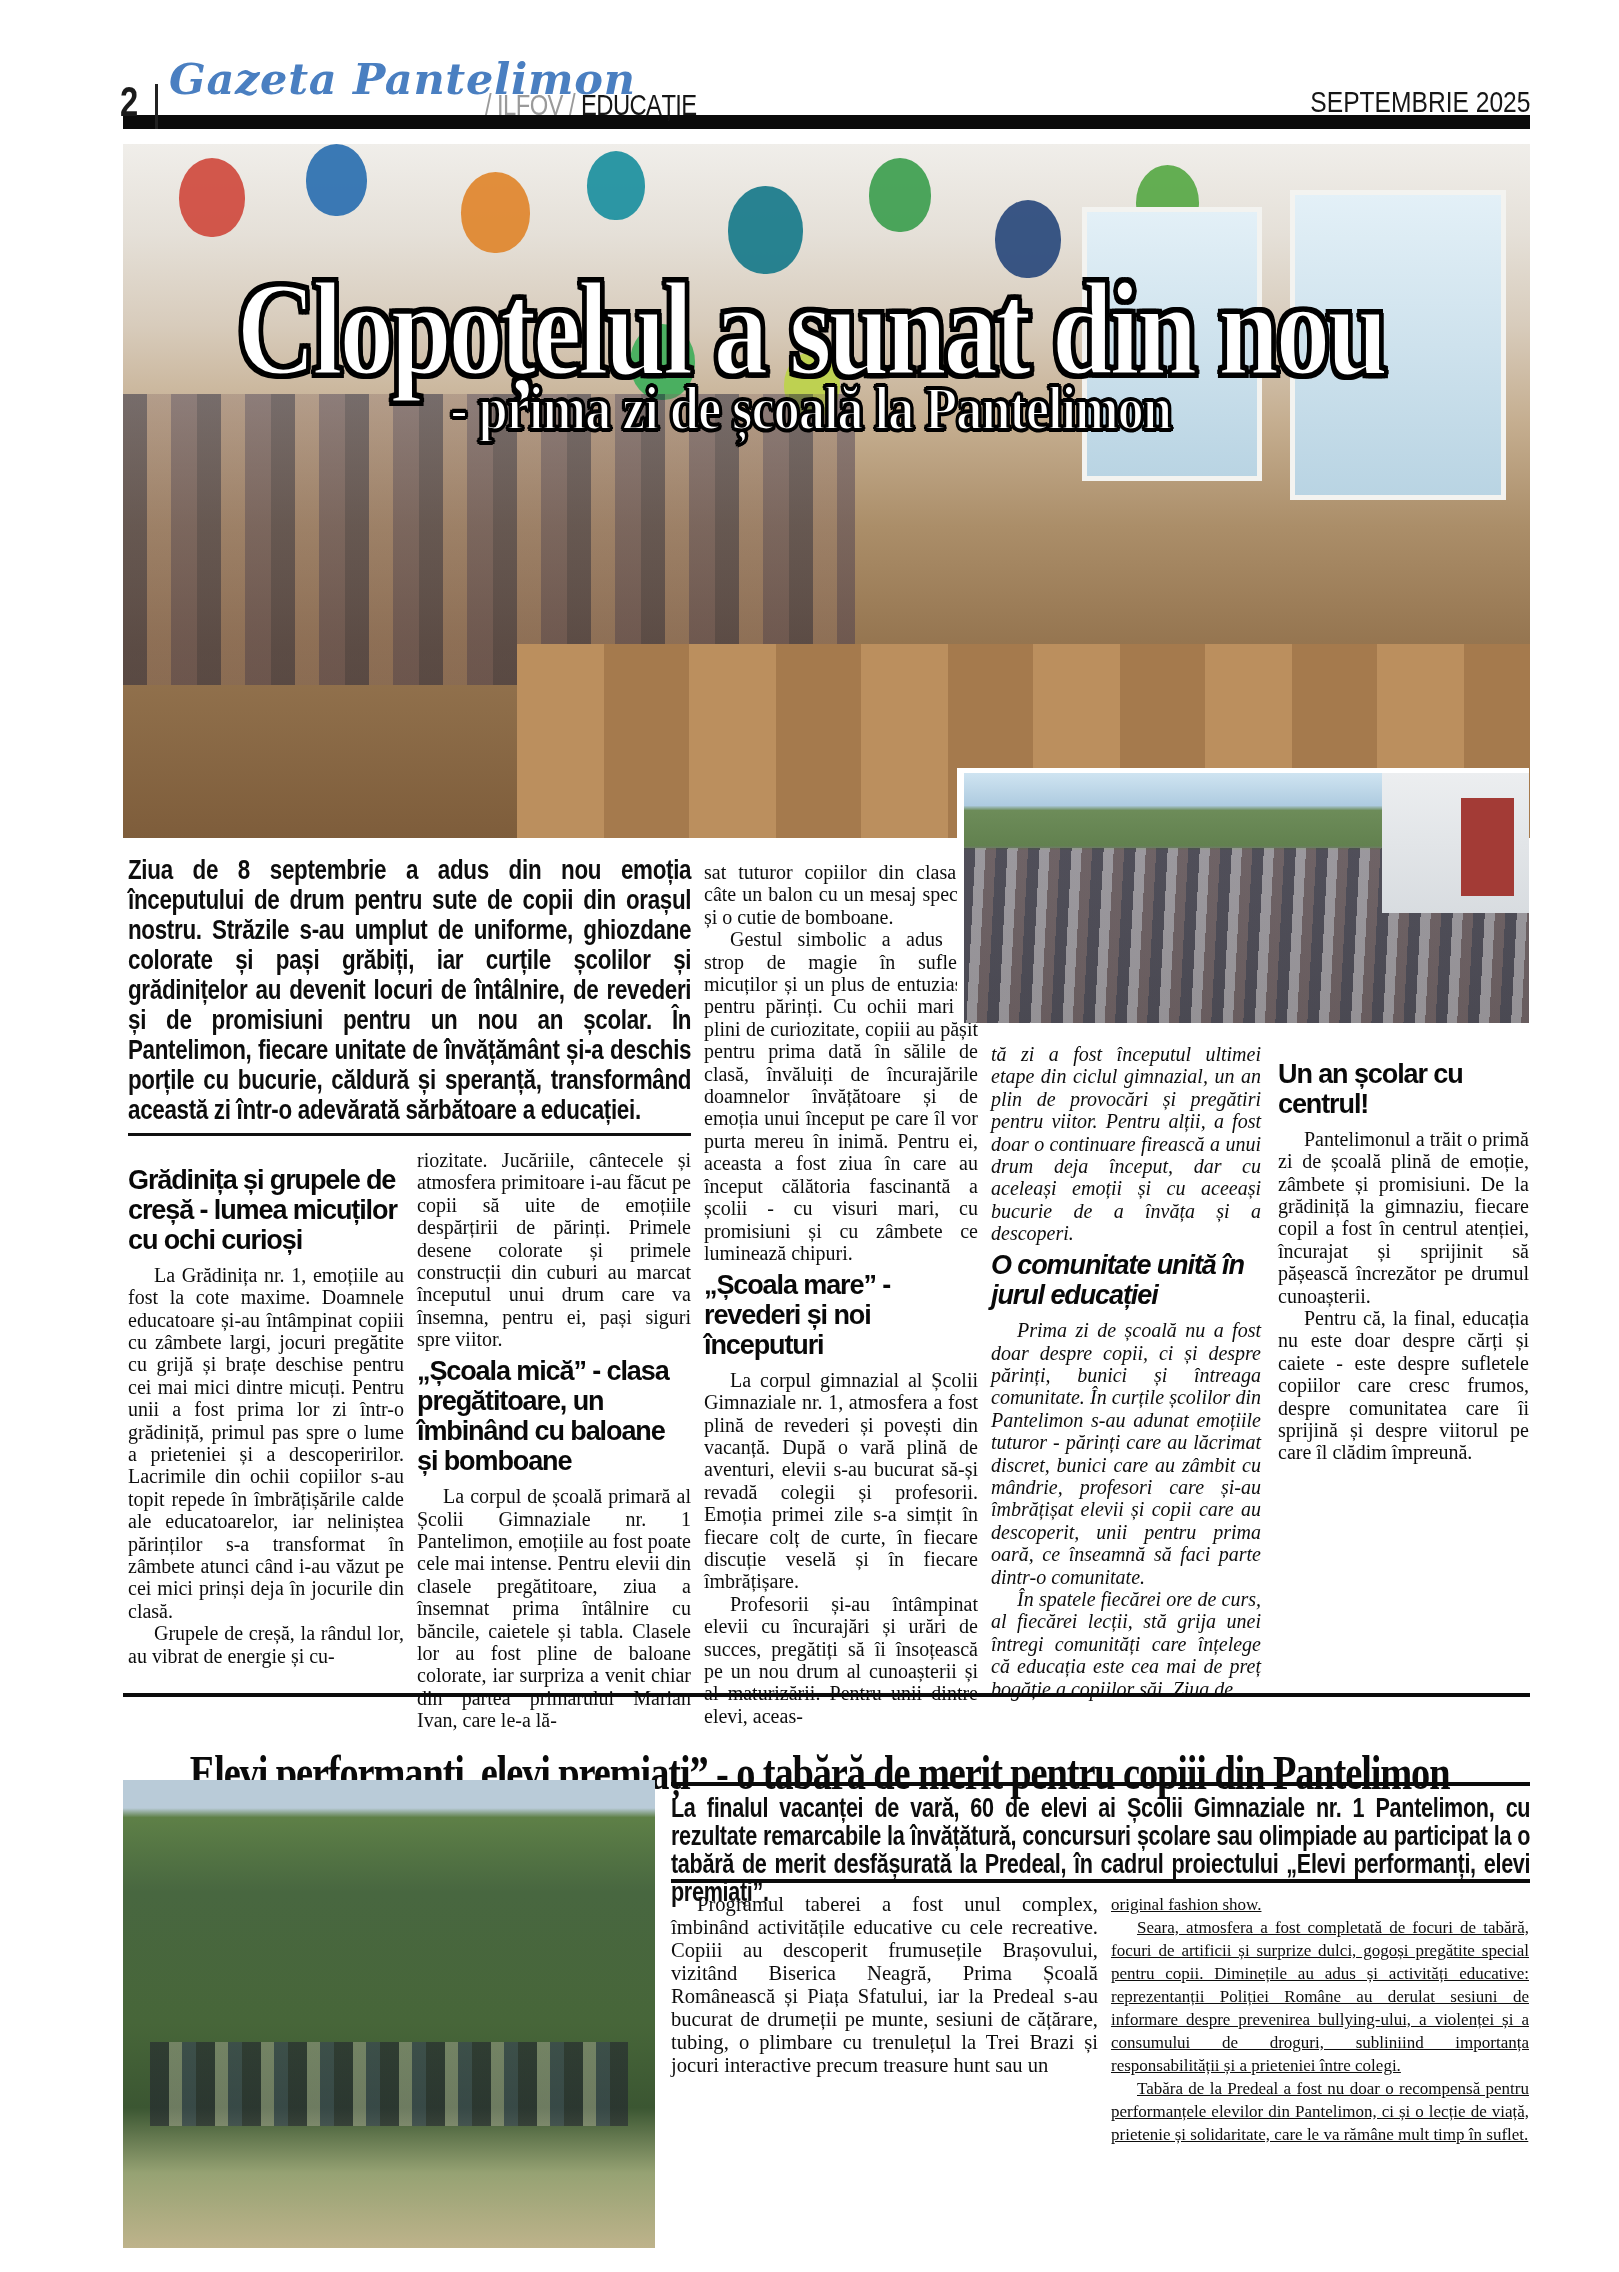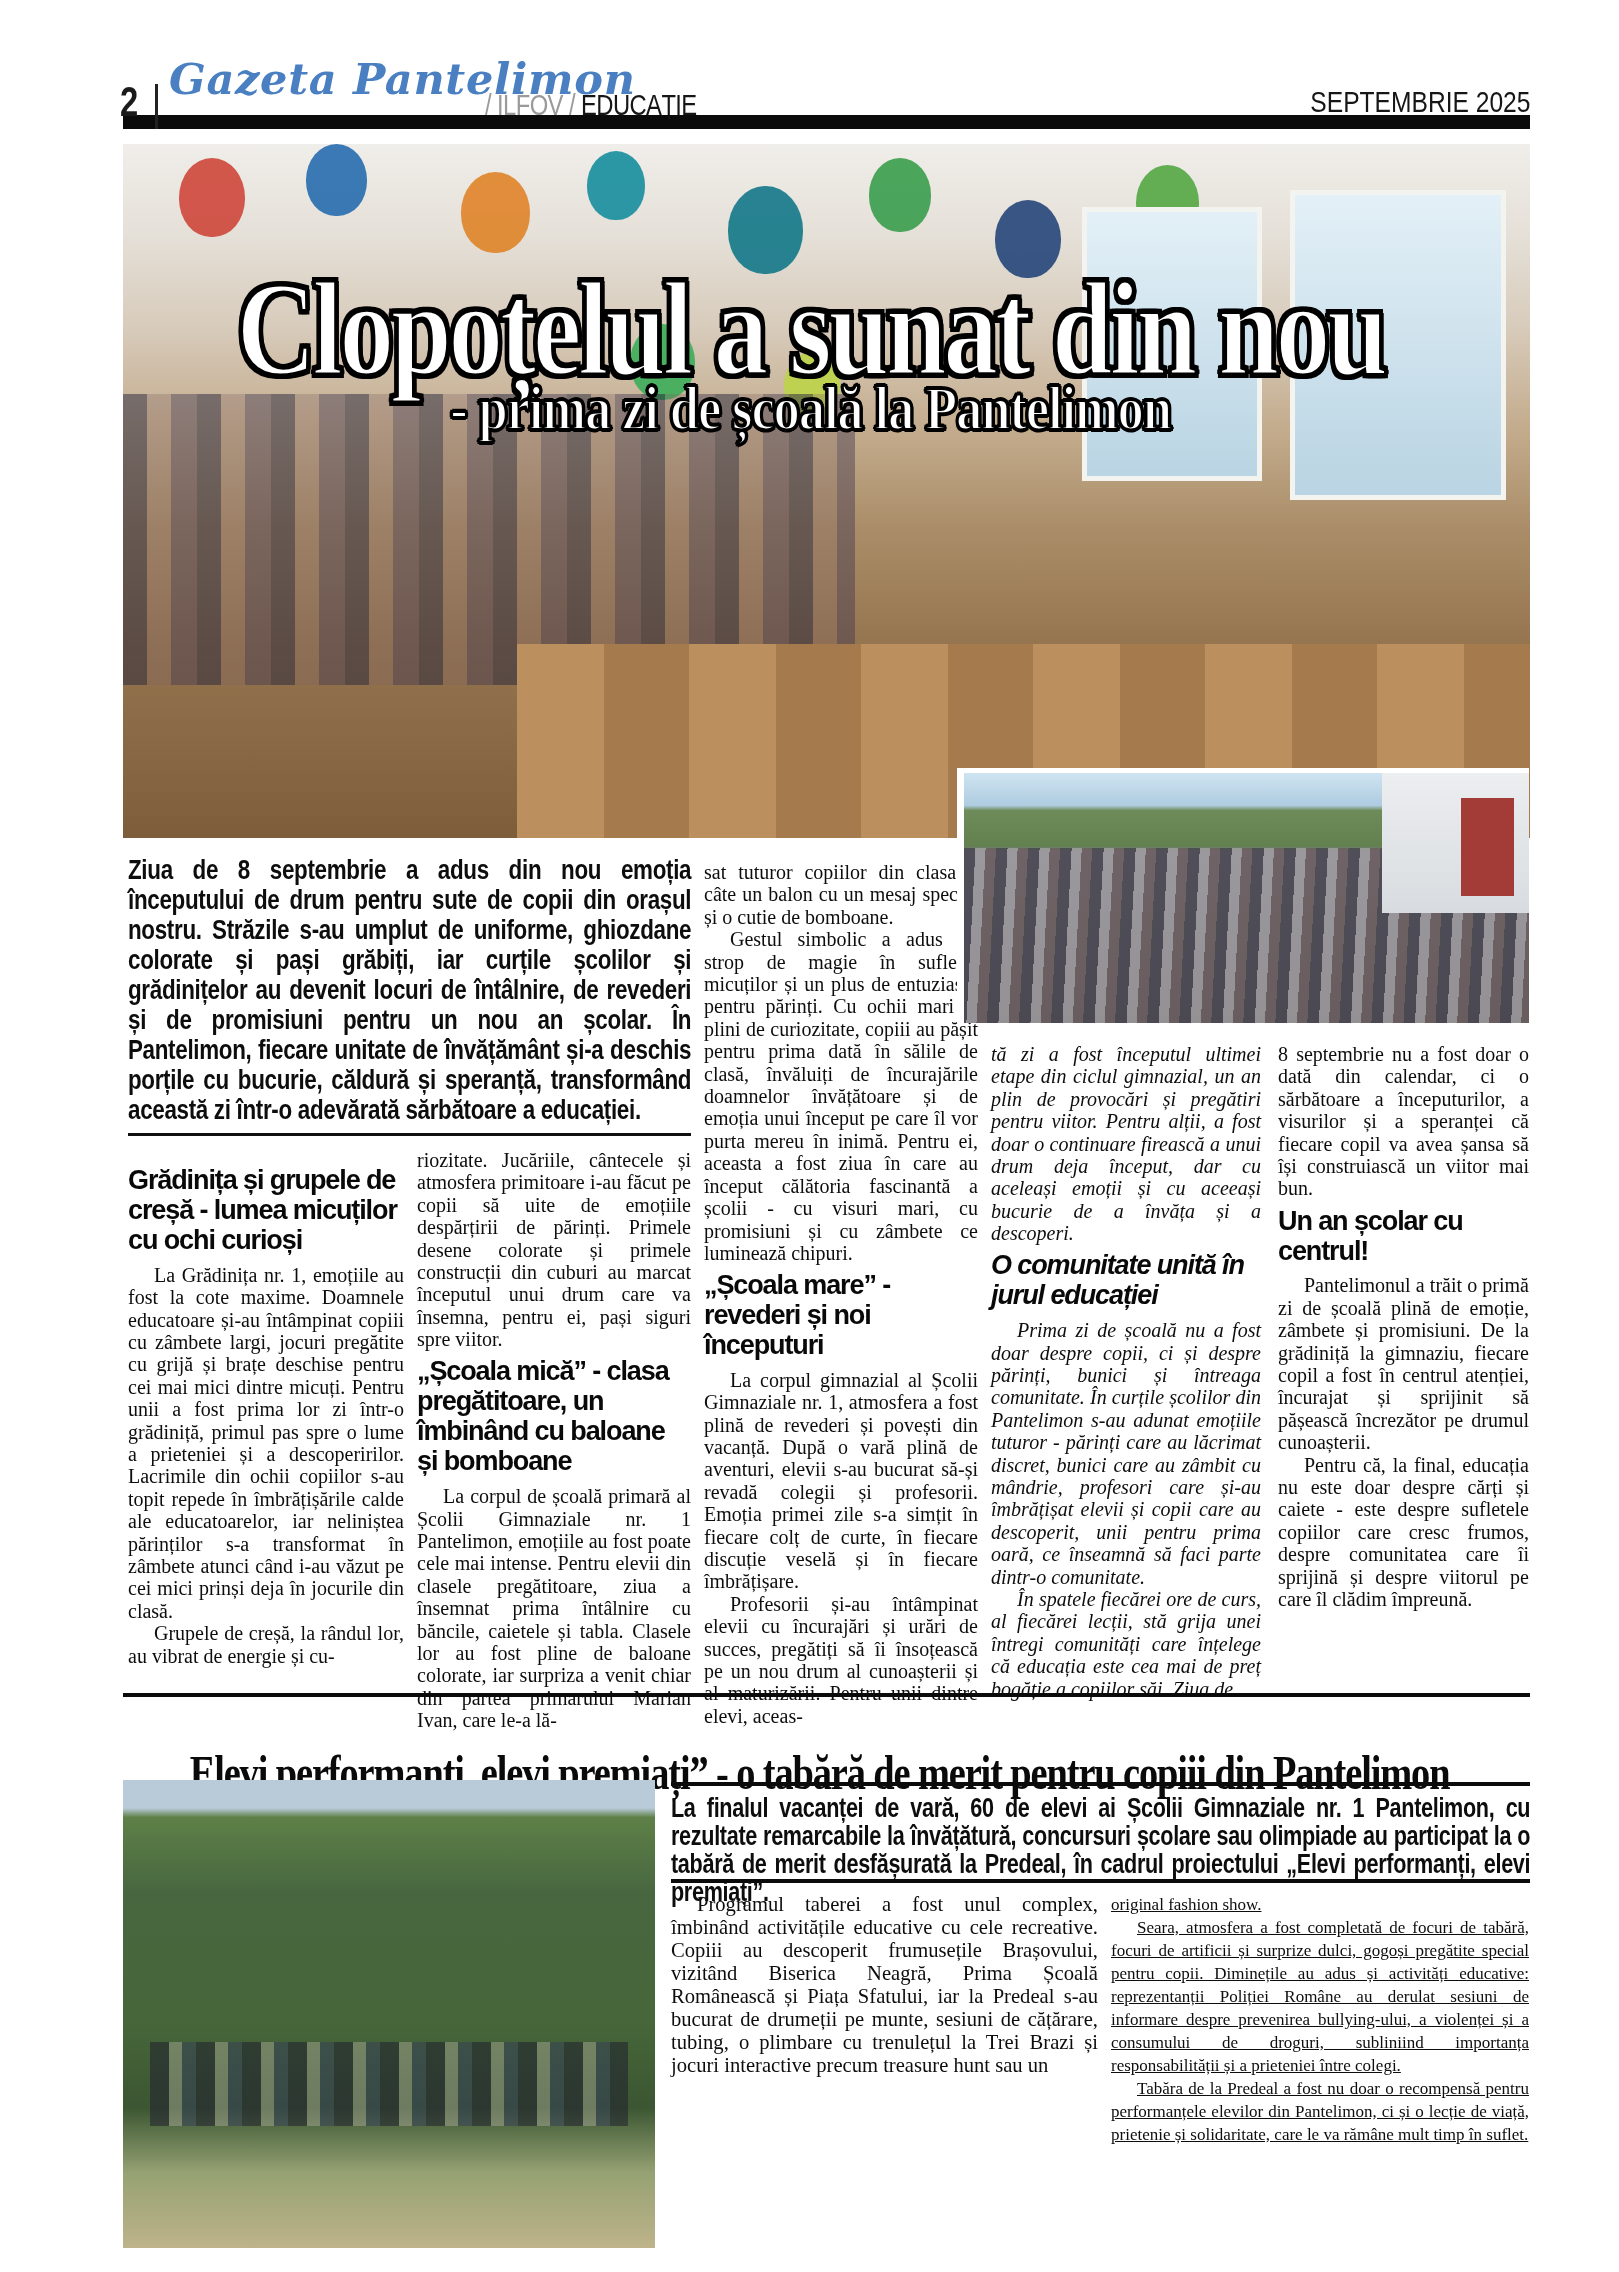--- a/index.html
+++ b/index.html
@@ -166,21 +166,20 @@
   </section>
 
   <section class="col c4">
     <p>tă zi a fost începutul ultimei etape din ciclul gimnazial, un an plin de provocări și pregătiri pentru viitor. Pentru alții, a fost doar o continuare firească a unui drum deja început, dar cu aceleași emoții și cu aceeași bucurie de a învăța și a descoperi.</p>
     <h3>O comunitate unită în jurul educației</h3>
     <p class="ind">Prima zi de școală nu a fost doar despre copii, ci și despre părinți, bunici și întreaga comunitate. În curțile școlilor din Pantelimon s-au adunat emoțiile tuturor - părinți care au lăcrimat discret, bunici care au zâmbit cu mândrie, profesori care și-au îmbrățișat elevii și copii care au descoperit, unii pentru prima oară, ce înseamnă să faci parte dintr-o comunitate.</p>
     <p class="ind">În spatele fiecărei ore de curs, al fiecărei lecții, stă grija unei întregi comunități care înțelege că educația este cea mai de preț bogăție a copiilor săi. Ziua de</p>
   </section>
 
   <section class="col c5">
-    <p>8 septembrie nu a fost doar o dată din calendar, ci o sărbătoare a începuturilor, a visurilor și a speranței că fiecare copil va avea șansa să își construiască un viitor mai bun.</p>
     <h3>Un an școlar cu centrul!</h3>
     <p class="ind">Pantelimonul a trăit o primă zi de școală plină de emoție, zâmbete și promisiuni. De la grădiniță la gimnaziu, fiecare copil a fost în centrul atenției, încurajat și sprijinit să pășească încrezător pe drumul cunoașterii.</p>
     <p class="ind">Pentru că, la final, educația nu este doar despre cărți și caiete - este despre sufletele copiilor care cresc frumos, despre comunitatea care îi sprijină și despre viitorul pe care îl clădim împreună.</p>
   </section>
 
   <div class="rule-mid"></div>
 
   <h1 class="headline2">„Elevi performanți, elevi premiați” - o tabără de merit pentru copiii din Pantelimon</h1>
 
   <div class="photo-forest">

